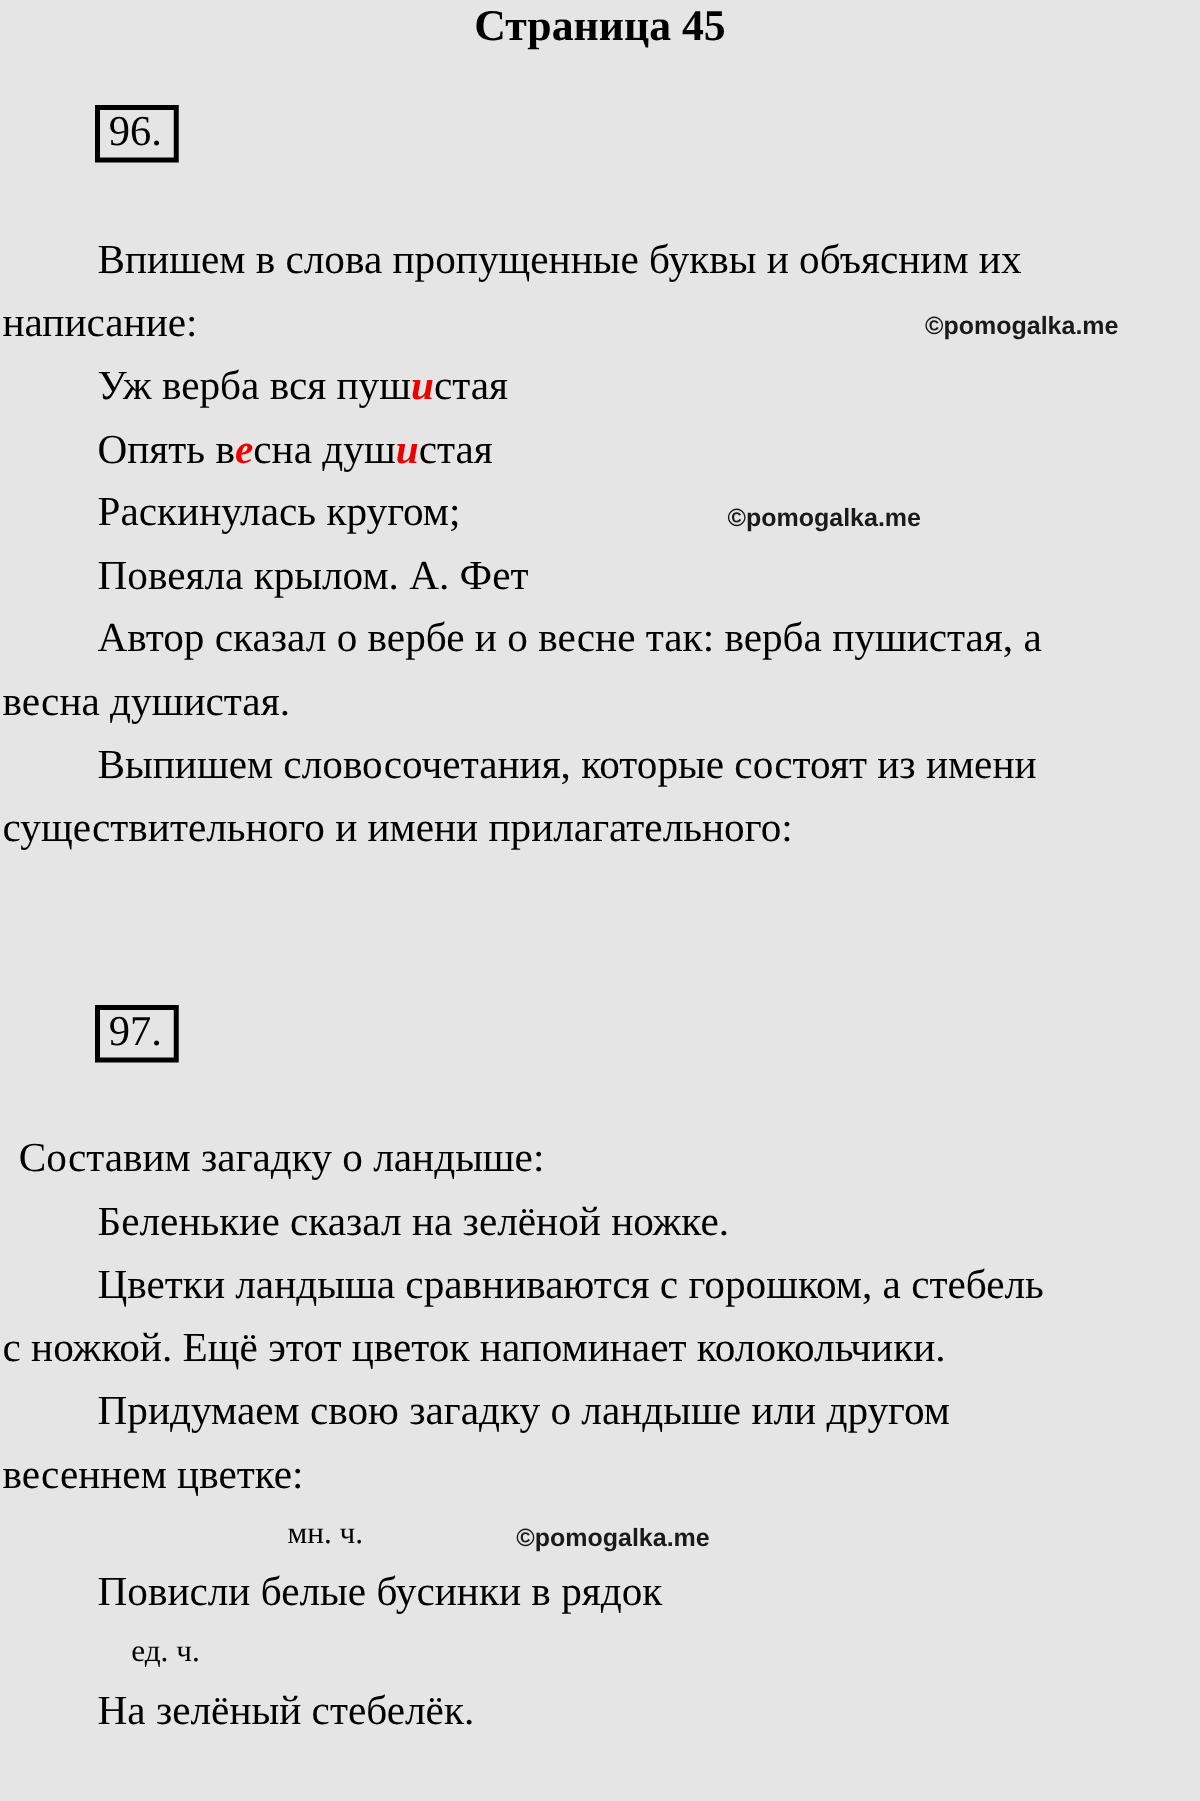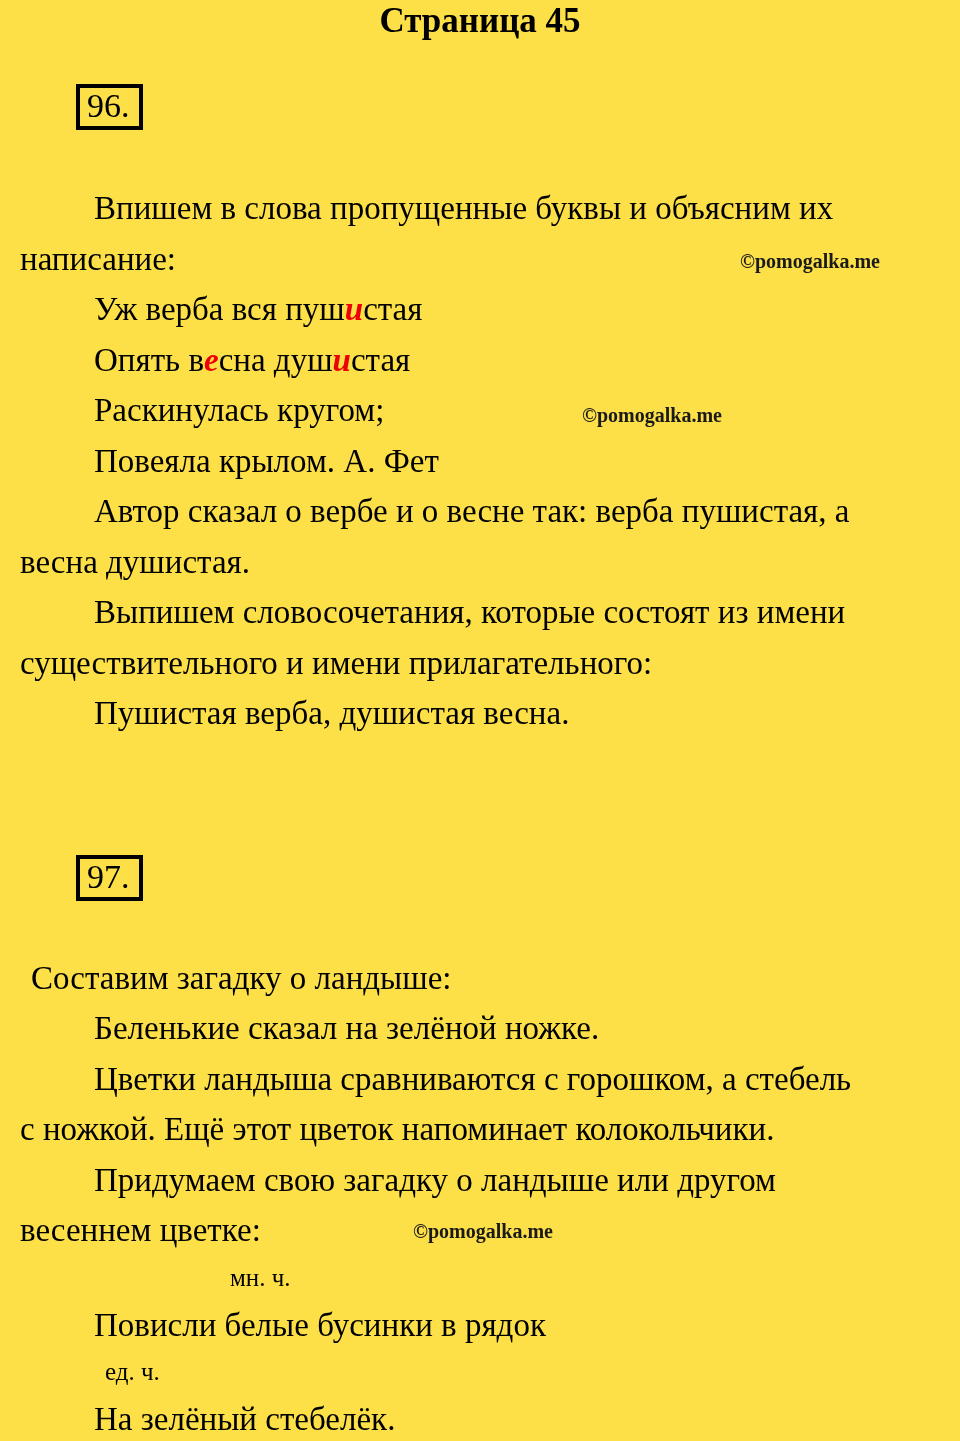--- a/index.html
+++ b/index.html
@@ -4,21 +4,21 @@
 <style>
   html, body {
     margin: 0;
     padding: 0;
     background: #ffffff;
   }
   .page {
     position: relative;
     width: 960px;
     height: 1441px;
-    background: #fde047;
+    background: #e5e5e5;
     color: #000000;
     font-family: "Liberation Serif", "DejaVu Serif", serif;
     overflow: hidden;
   }
   .page-title {
     padding-top: 1px;
     font-size: 35px;
     line-height: 40px;
     font-weight: bold;
     text-align: center;
@@ -40,39 +40,39 @@
     padding: 0 9px 2px 7px;
     font-size: 34px;
     line-height: 36px;
     font-weight: normal;
   }
   .line {
     font-size: 33px;
     line-height: 50.5px;
     white-space: nowrap;
   }
-  .indent   { padding-left: 78px; margin-left: 16px; }
-  .noindent { padding-left: 20px; }
+  .indent   { padding-left: 78px; }
+  .noindent { padding-left: 2px; }
   .mt-block1 { margin-top: 53px; }
   .mt-block2 { margin-top: 52px; padding-left: 15px; }
   .red {
     color: #ee0000;
     font-weight: bold;
     font-style: italic;
   }
   .small-note {
     font-size: 25px;
     line-height: 44px;
     white-space: nowrap;
   }
   .note-plural   { padding-left: 230px; }
   .note-singular { padding-left: 105px; }
   .watermark {
     position: absolute;
-    font-family: Liberation Serif, serif;
+    font-family: Liberation Sans, sans-serif;
     font-size: 20px;
     font-weight: bold;
     color: #1a1a1a;
     white-space: nowrap;
   }
   #wm-top    { left: 740px; top: 250px; }
   #wm-middle { left: 582px; top: 404px; }
   #wm-bottom { left: 413px; top: 1220px; }
 </style>
 </head>
@@ -93,21 +93,20 @@
   <div class="line indent"><span>Опять в</span><span class="red">е</span><span>сна душ</span><span class="red">и</span><span>стая</span></div>
   <div class="line indent">Раскинулась кругом;</div>
   <div class="line indent">Повеяла крылом. А. Фет</div>
 
   <div class="line indent">Автор сказал о вербе и о весне так: верба пушистая, а</div>
   <div class="line noindent">весна душистая.</div>
 
   <div class="line indent">Выпишем словосочетания, которые состоят из имени</div>
   <div class="line noindent">существительного и имени прилагательного:</div>
 
-  <div class="line indent">Пушистая верба, душистая весна.</div>
 
   <div class="ex-box-row second">
     <span class="ex-box">97.</span>
   </div>
 
   <div class="line indent mt-block2">Составим загадку о ландыше:</div>
   <div class="line indent">Беленькие сказал на зелёной ножке.</div>
 
   <div class="line indent">Цветки ландыша сравниваются с горошком, а стебель</div>
   <div class="line noindent">с ножкой. Ещё этот цветок напоминает колокольчики.</div>

